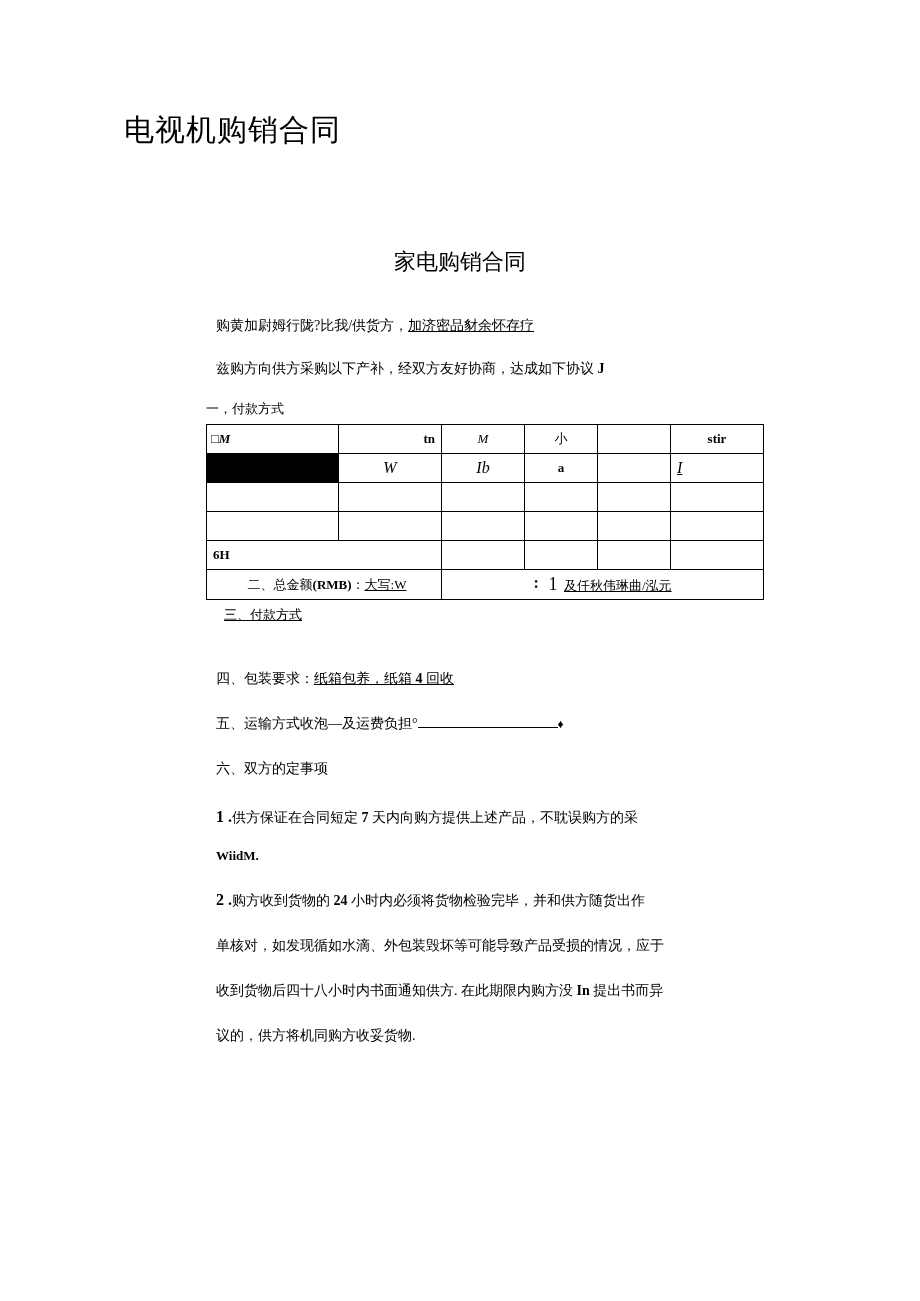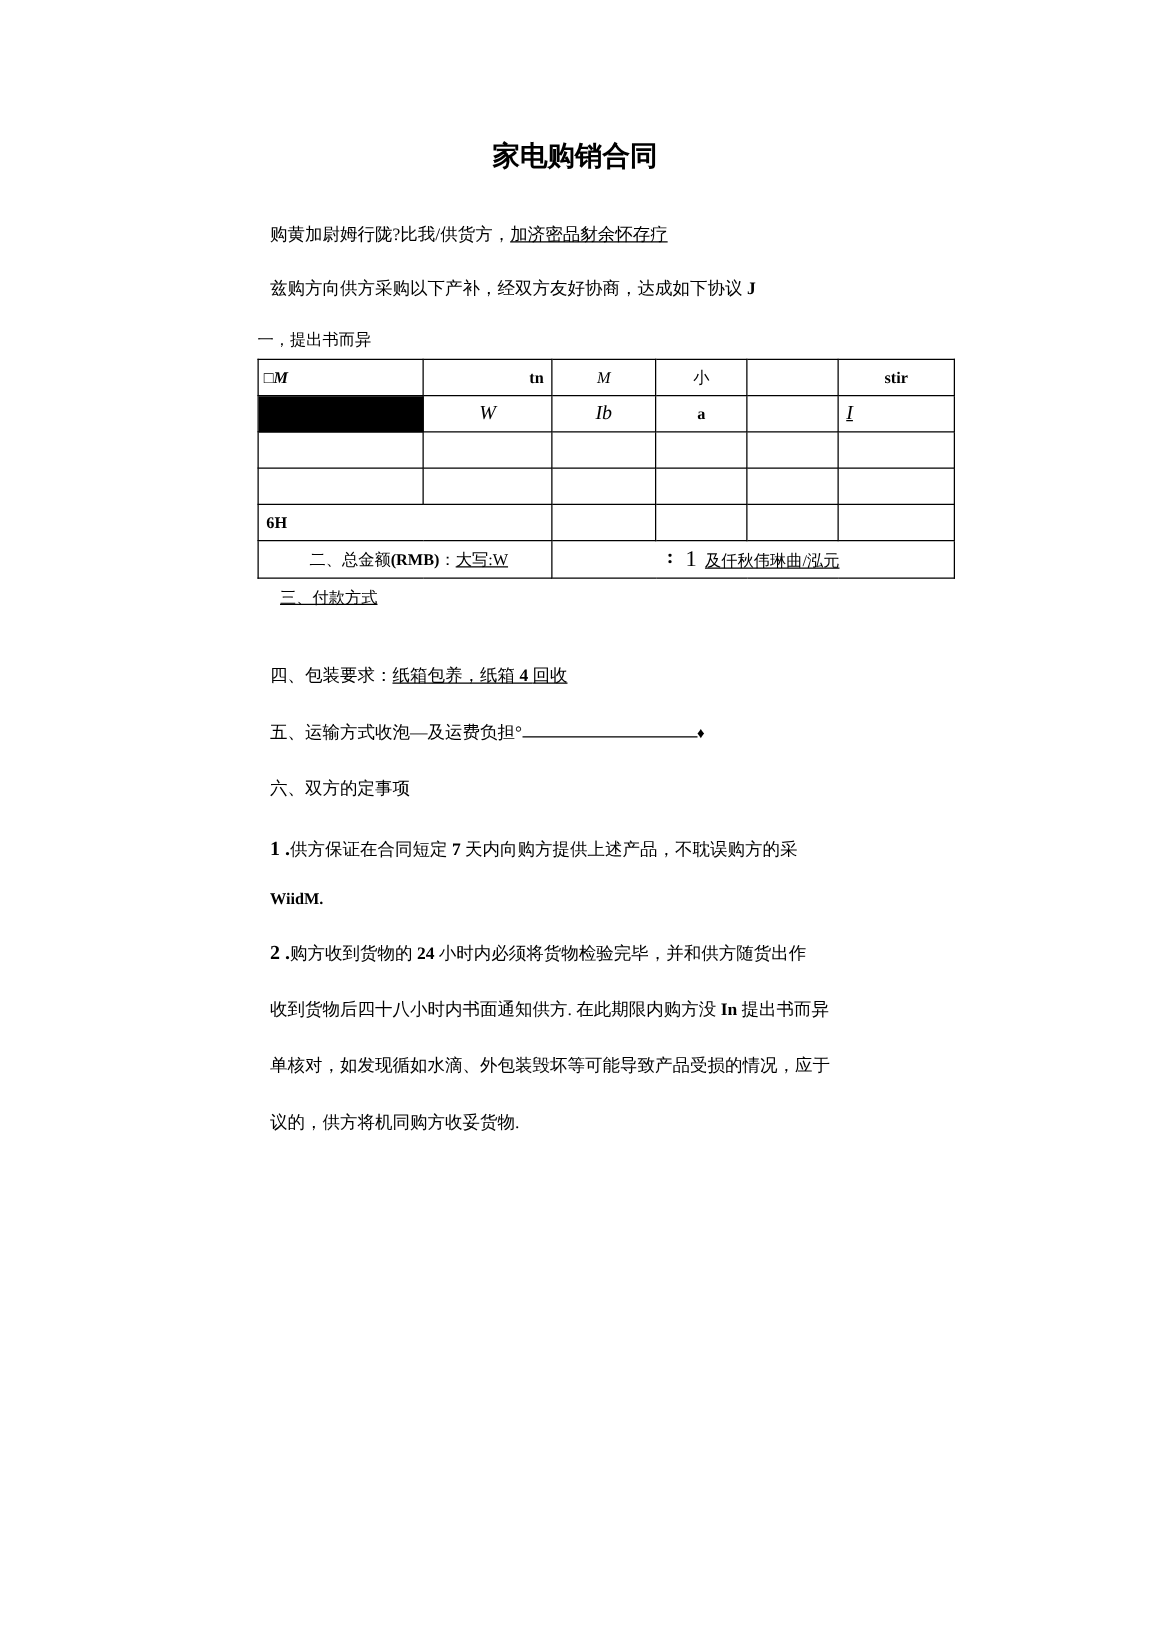--- a/index.html
+++ b/index.html
@@ -16,21 +16,21 @@
     box-sizing: border-box;
   }
   .main-title {
     font-size: 30px;
     font-weight: normal;
     margin-bottom: 96px;
     letter-spacing: 1px;
   }
   .sub-title {
     font-size: 22px;
-    font-weight: bold;
+    font-weight: normal;
     text-align: center;
     margin-bottom: 36px;
   }
   .line {
     font-size: 14px;
     margin: 0 0 16px 0;
     line-height: 1.9;
     padding-left: 92px;
   }
   .u { text-decoration: underline; }
@@ -101,32 +101,33 @@
   .small-one { font-size: 18px; font-family: serif; }
   .colon-big { font-size: 16px; font-weight: bold; vertical-align: top; }
   .under-w { text-decoration: underline; }
   .I-under { text-decoration: underline; font-style: italic; }
 </style>
 </head>
 <body>
 
 <div class="page">
 
+  <div class="main-title">电视机购销合同</div>
 
   <div class="sub-title">家电购销合同</div>
 
   <p class="line">
     <span>购黄加尉姆行陇?比我/供货方，</span><span class="u">加济密品豺余怀存疗</span>
   </p>
 
   <p class="line">
     <span>兹购方向供方采购以下产补，经双方友好协商，达成如下协议 </span><span class="bold">J</span>
   </p>
 
-  <div class="section-label">一，提出书而异</div>
+  <div class="section-label">一，付款方式</div>
 
   <table class="product">
     <tbody>
         <tr>
       <td style="text-align:left;padding-left:4px;"><span class="tbl-hdr-m">□M</span></td>
       <td style="width:90px;text-align:right;padding-right:6px;"><span class="bold">tn</span></td>
       <td style="width:70px;"><span class="italic">M</span></td>
       <td style="width:60px;">小</td>
       <td style="width:60px;"></td>
       <td style="width:80px;"><span class="bold">stir</span></td>
@@ -189,19 +190,19 @@
 
   <p class="clause">
     <span class="num">1 .</span><span>供方保证在合同短定 </span><span class="b7">7</span><span> 天内向购方提供上述产品，不耽误购方的采</span>
   </p>
 
   <div class="wiidm">WiidM.</div>
 
   <p class="clause">
     <span class="num">2 .</span><span>购方收到货物的 </span><span class="b7">24</span><span> 小时内必须将货物检验完毕，并和供方随货出作</span>
   </p>
+  <p class="clause">单核对，如发现循如水滴、外包装毁坏等可能导致产品受损的情况，应于</p>
   <p class="clause">
     <span>收到货物后四十八小时内书面通知供方. 在此期限内购方没 </span><span class="b7">In</span><span> 提出书而异</span>
   </p>
-  <p class="clause">单核对，如发现循如水滴、外包装毁坏等可能导致产品受损的情况，应于</p>
   <p class="clause">议的，供方将机同购方收妥货物.</p>
 
 </div>
 
 </body></html>

